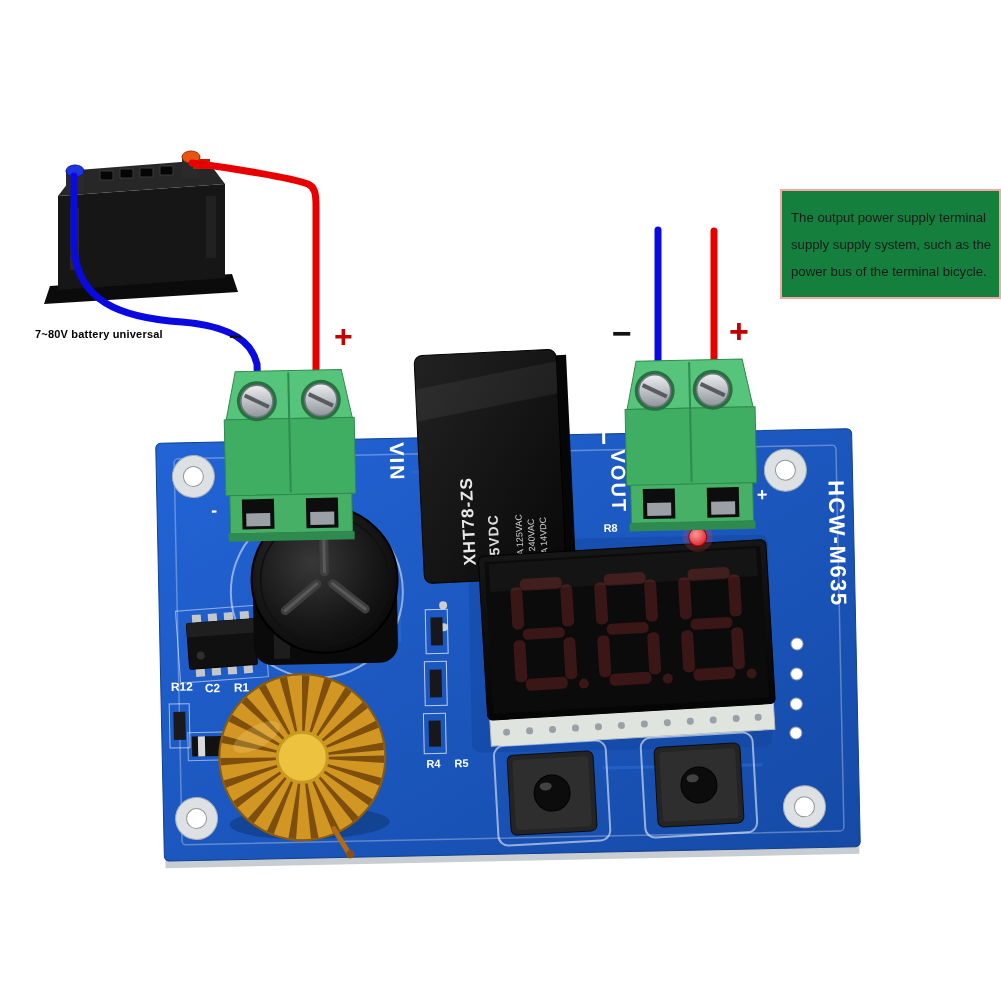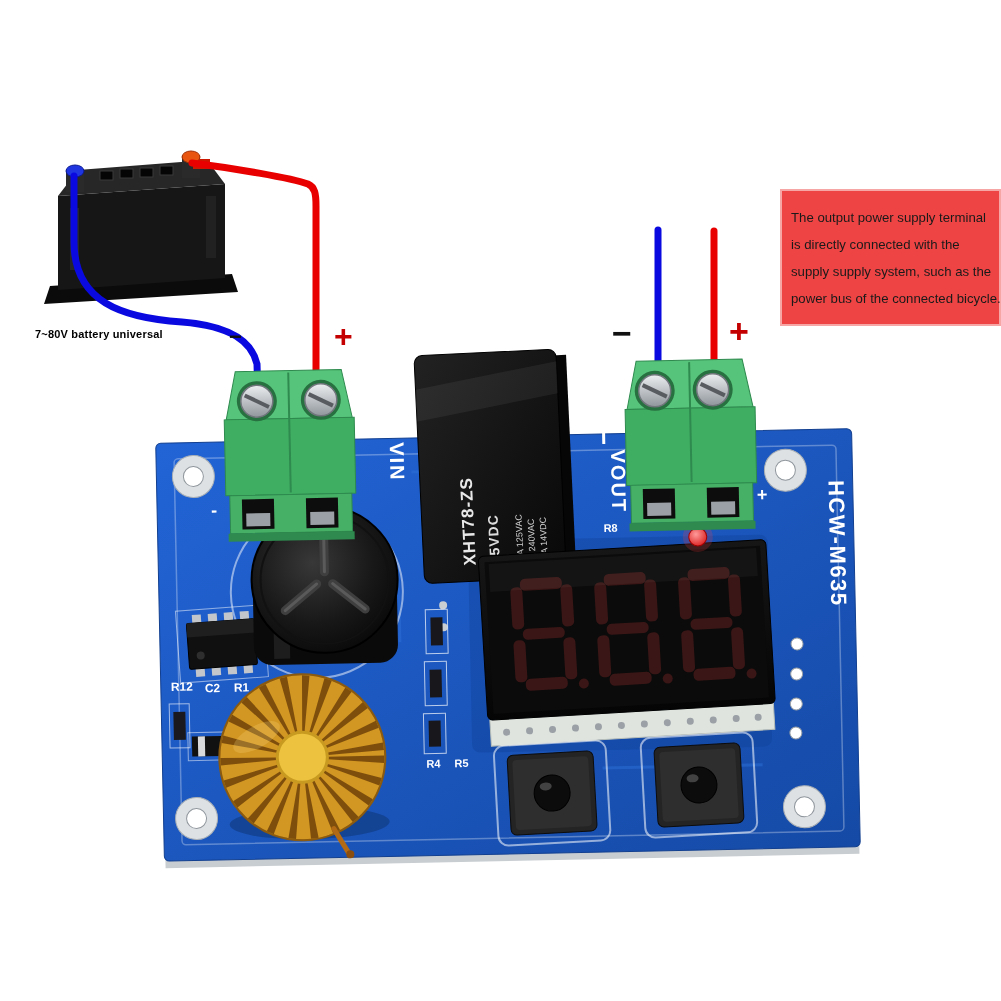--- a/index.html
+++ b/index.html
@@ -5,21 +5,21 @@
   html,body{margin:0;padding:0;background:#fff;}
   body{width:1001px;height:1001px;font-family:"Liberation Sans",sans-serif;}
   .canvas{position:relative;width:1001px;height:1001px;background:#fff;overflow:hidden;}
   .canvas svg{position:absolute;left:0;top:0;}
   .battery-label{position:absolute;left:35px;top:328px;font-size:11px;font-weight:bold;color:#000;letter-spacing:0.2px;}
   .polarity{position:absolute;font-weight:bold;line-height:1;}
   .polarity.in-minus{left:229px;top:326px;font-size:22px;color:#111;}
   .polarity.in-plus{left:334px;top:320px;font-size:32px;color:#c40000;}
   .polarity.out-minus{left:612px;top:316px;font-size:34px;color:#111;}
   .polarity.out-plus{left:729px;top:314px;font-size:34px;color:#c40000;}
-  .info-box{position:absolute;left:780px;top:189px;width:202px;background:#ef4444;
+  .info-box{position:absolute;left:780px;top:189px;width:202px;background:#15803d;
     border:2px solid #f7a6a6;padding:13px 6px 12px 9px;color:#1a1a1a;
     font-size:13.2px;line-height:27px;}
   .info-box div{white-space:nowrap;}
 </style>
 </head>
 <body>
 
 <div class="canvas">
 
 <svg width="1001" height="1001" viewBox="0 0 1001 1001">
@@ -322,18 +322,17 @@
 </svg>
 
 <div class="battery-label">7~80V battery universal</div>
 <div class="polarity in-minus">−</div>
 <div class="polarity in-plus">+</div>
 <div class="polarity out-minus">−</div>
 <div class="polarity out-plus">+</div>
 
 <div class="info-box">
   <div>The output power supply terminal</div>
-  <div>is directly connected with the</div>
   <div>supply supply system, such as the</div>
-  <div>power bus of the connected bicycle.</div>
+  <div>power bus of the terminal bicycle.</div>
 </div>
 
 </div>
 
 </body></html>

